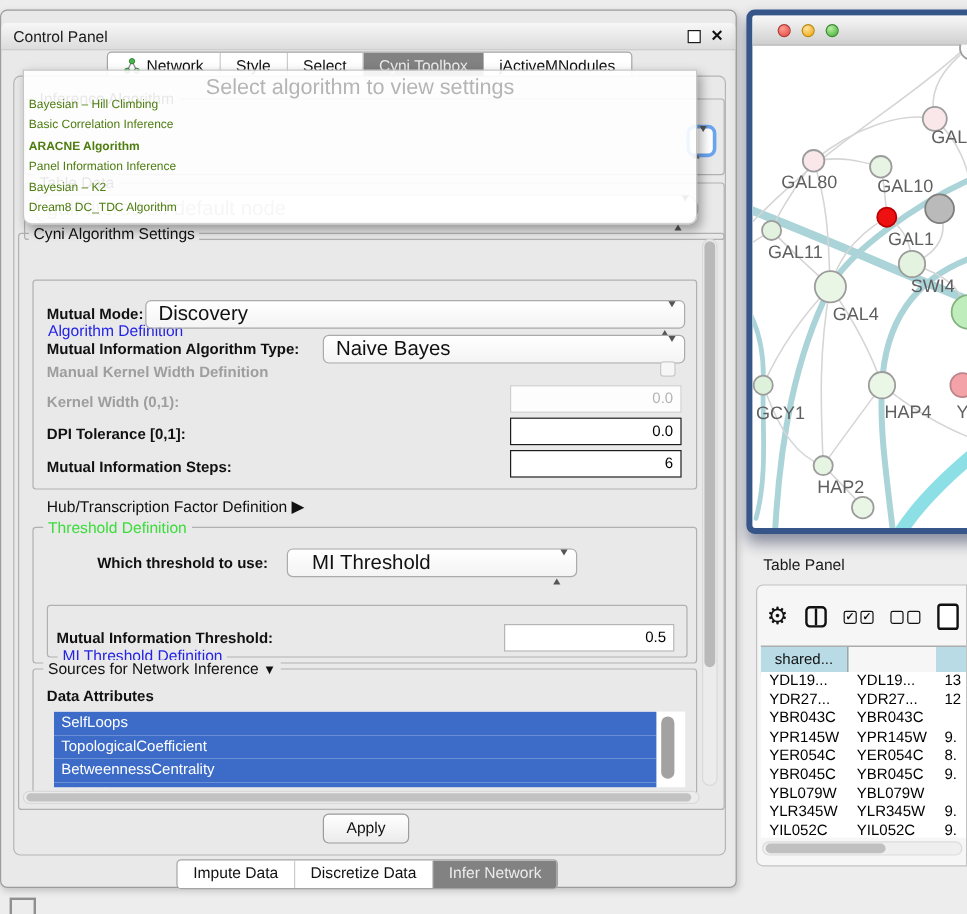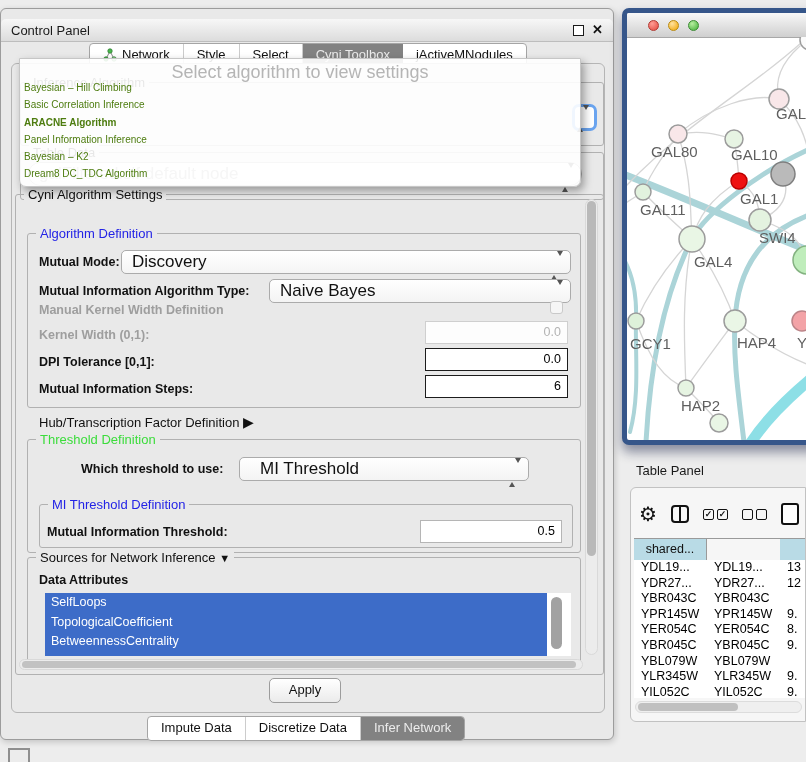--- a/index.html
+++ b/index.html
@@ -23,21 +23,21 @@
   .tab.sel{background:#828282;color:#ececec;border-right:none;}
   .net-ico{display:inline-block;width:14px;height:14px;margin-top:1px;}
 
   
   .inner{position:absolute;left:10px;top:54px;width:594px;height:650px;background:#e9e9e9;
       border:1px solid #b5b5b5;border-radius:6px;box-sizing:border-box;}
 
   
   .fs{position:absolute;border:1px solid #b1b1b1;border-radius:3px;background:transparent;}
   .leg{position:absolute;top:-8px;left:8px;background:#e9e9e9;padding:0 4px;font-size:13px;color:#111;white-space:nowrap;}
-  .leg.blue{color:#2323e6;}
+  .leg.blue{color:#2323e6;margin-top:42px;}
   .leg.green{color:#3bdc3b;}
   .tri{font-size:11px;color:#111;}
 
   .lbl{position:absolute;font-size:12.5px;font-weight:bold;color:#111;white-space:nowrap;}
   .lbl.dim{color:#9e9e9e;}
   .lbl.reg{font-weight:normal;font-size:13px;}
 
   .combo{position:absolute;height:24px;background:linear-gradient(#ffffff,#f4f4f4);
       border:1px solid #ababab;border-radius:5px;box-sizing:border-box;font-size:17px;color:#111;
       line-height:22px;padding-left:10px;}
@@ -196,21 +196,21 @@
 
     <span class="lbl reg" style="left:38px;top:405px;">
       <span>Hub/Transcription Factor Definition</span>
       <span class="tri" style="font-size:14px;"> ▶</span>
     </span>
 
     <div class="fs" style="left:26px;top:430px;width:552px;height:112px;">
       <span class="leg green">Threshold Definition</span>
     </div>
     <span class="lbl" style="left:80px;top:453px;">Which threshold to use:</span>
-    <div class="combo" style="left:238px;top:448px;width:290px;padding-left:20px;">
+    <div class="combo" style="left:238px;top:448px;width:242px;padding-left:20px;">
       <span>MI Threshold</span>
       <span class="arrows"><span class="arr-up"></span><span class="arr-dn"></span></span>
     </div>
     <div class="fs" style="left:38px;top:495px;width:532px;height:42px;">
       <span class="leg blue">MI Threshold Definition</span>
     </div>
     <span class="lbl" style="left:46px;top:516px;">Mutual Information Threshold:</span>
     <div class="field" style="left:419px;top:511px;width:142px;">0.5</div>
 
     <div class="fs" style="left:26px;top:548px;width:552px;height:104px;">

